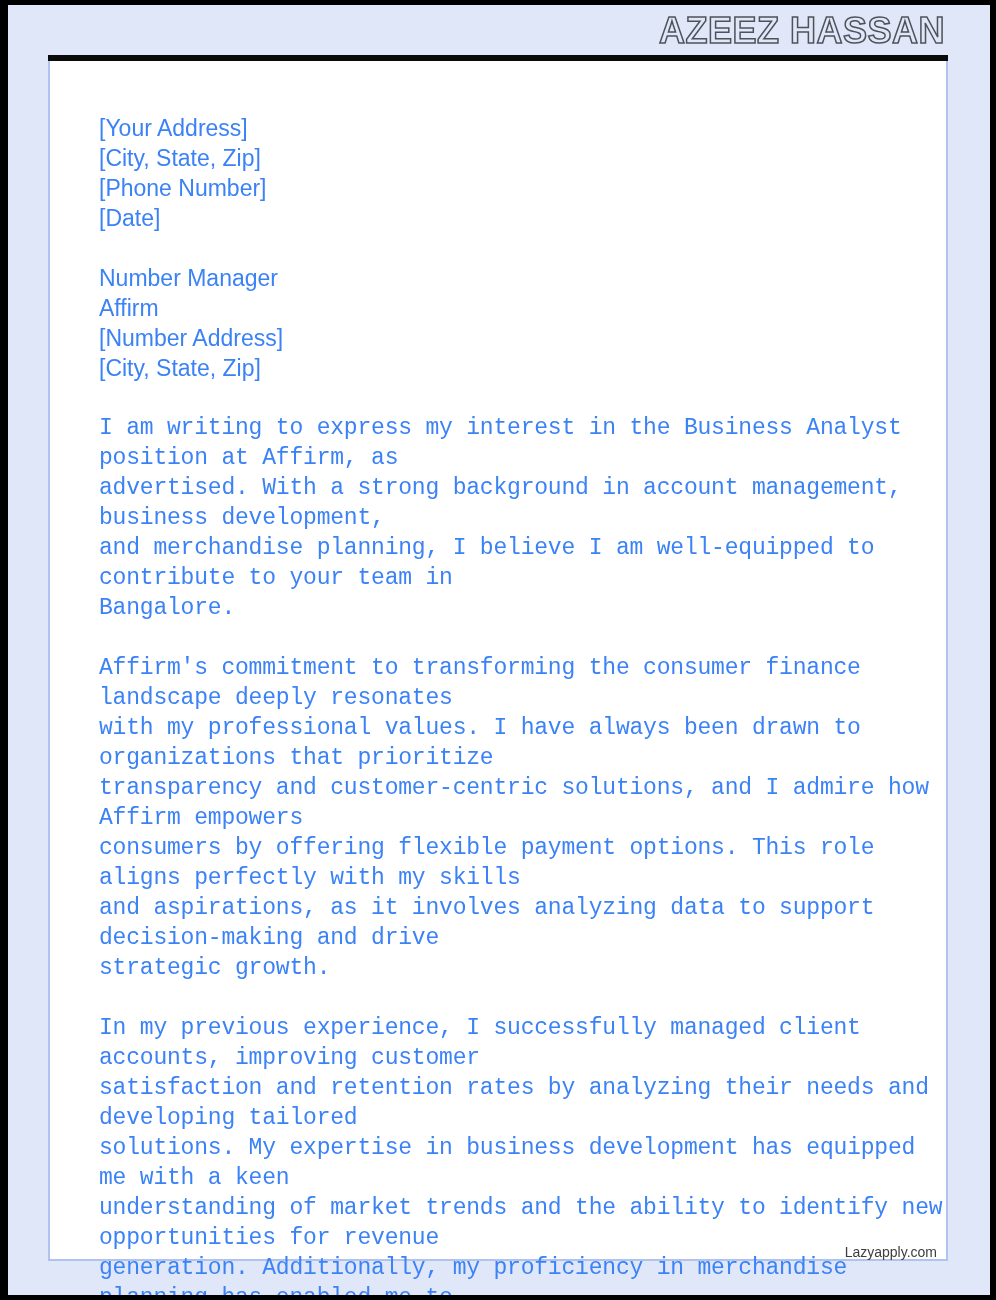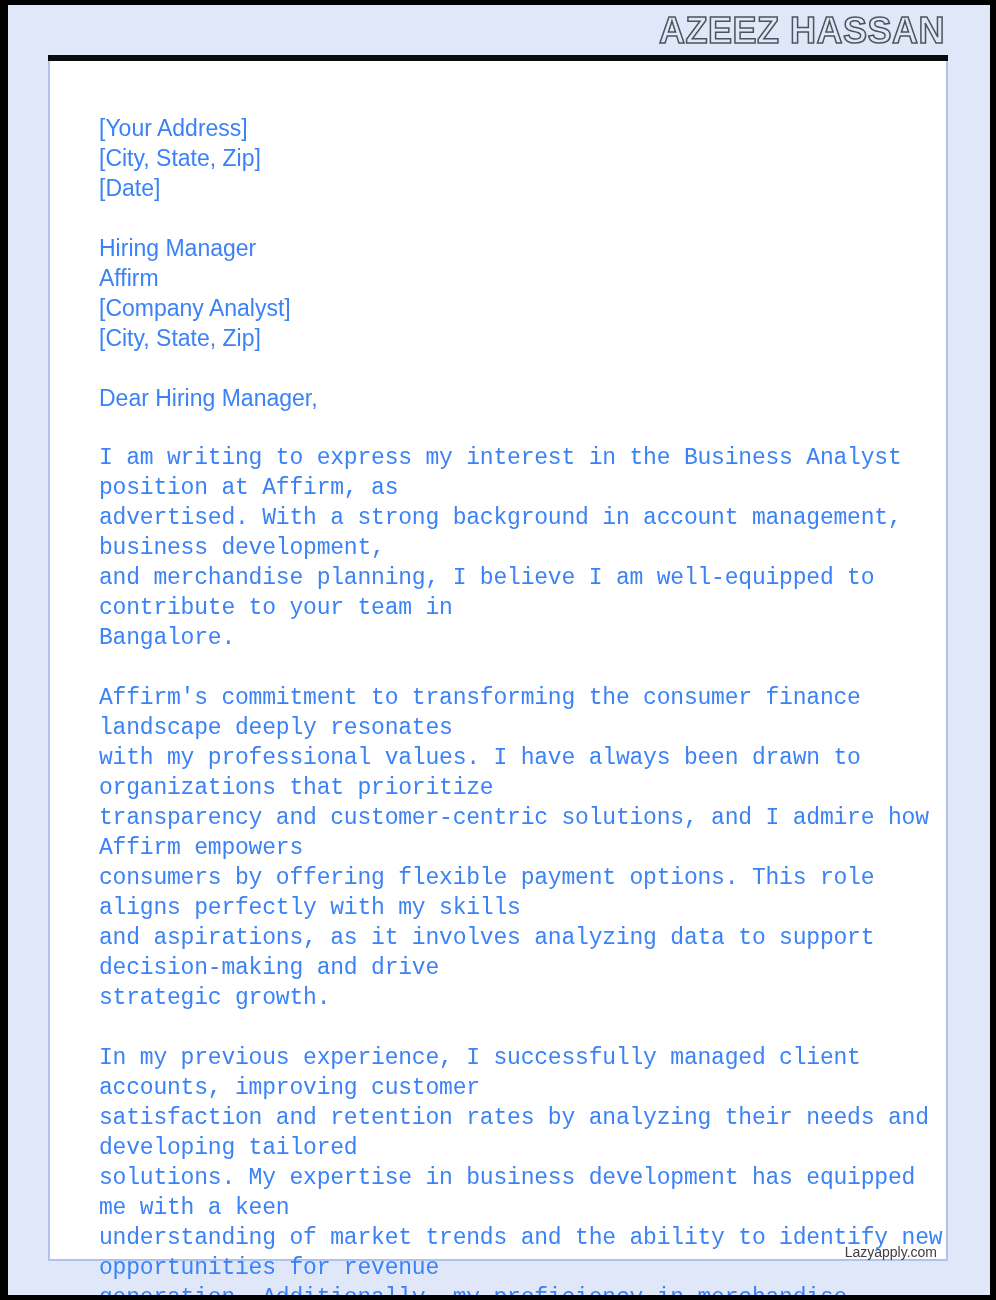--- a/index.html
+++ b/index.html
@@ -68,31 +68,31 @@
     <div class="header-name">AZEEZ HASSAN</div>
 
     <div class="top-rule"></div>
 
     <div class="page">
       <div class="letter">
 
         <div class="block">
           <div class="line">[Your Address]</div>
           <div class="line">[City, State, Zip]</div>
+          <div class="line">[Phone Number]</div>
           <div class="line">[Date]</div>
         </div>
 
         <div class="block">
-          <div class="line">Hiring Manager</div>
+          <div class="line">Number Manager</div>
           <div class="line">Affirm</div>
-          <div class="line">[Company Analyst]</div>
+          <div class="line">[Number Address]</div>
           <div class="line">[City, State, Zip]</div>
         </div>
 
-        <div class="block line">Dear Hiring Manager,</div>
 
         <p class="block para">I am writing to express my interest in the Business Analyst position at Affirm, as
 advertised. With a strong background in account management, business development,
 and merchandise planning, I believe I am well-equipped to contribute to your team in
 Bangalore.</p>
         <p class="block para">Affirm's commitment to transforming the consumer finance landscape deeply resonates
 with my professional values. I have always been drawn to organizations that prioritize
 transparency and customer-centric solutions, and I admire how Affirm empowers
 consumers by offering flexible payment options. This role aligns perfectly with my skills
 and aspirations, as it involves analyzing data to support decision-making and drive

